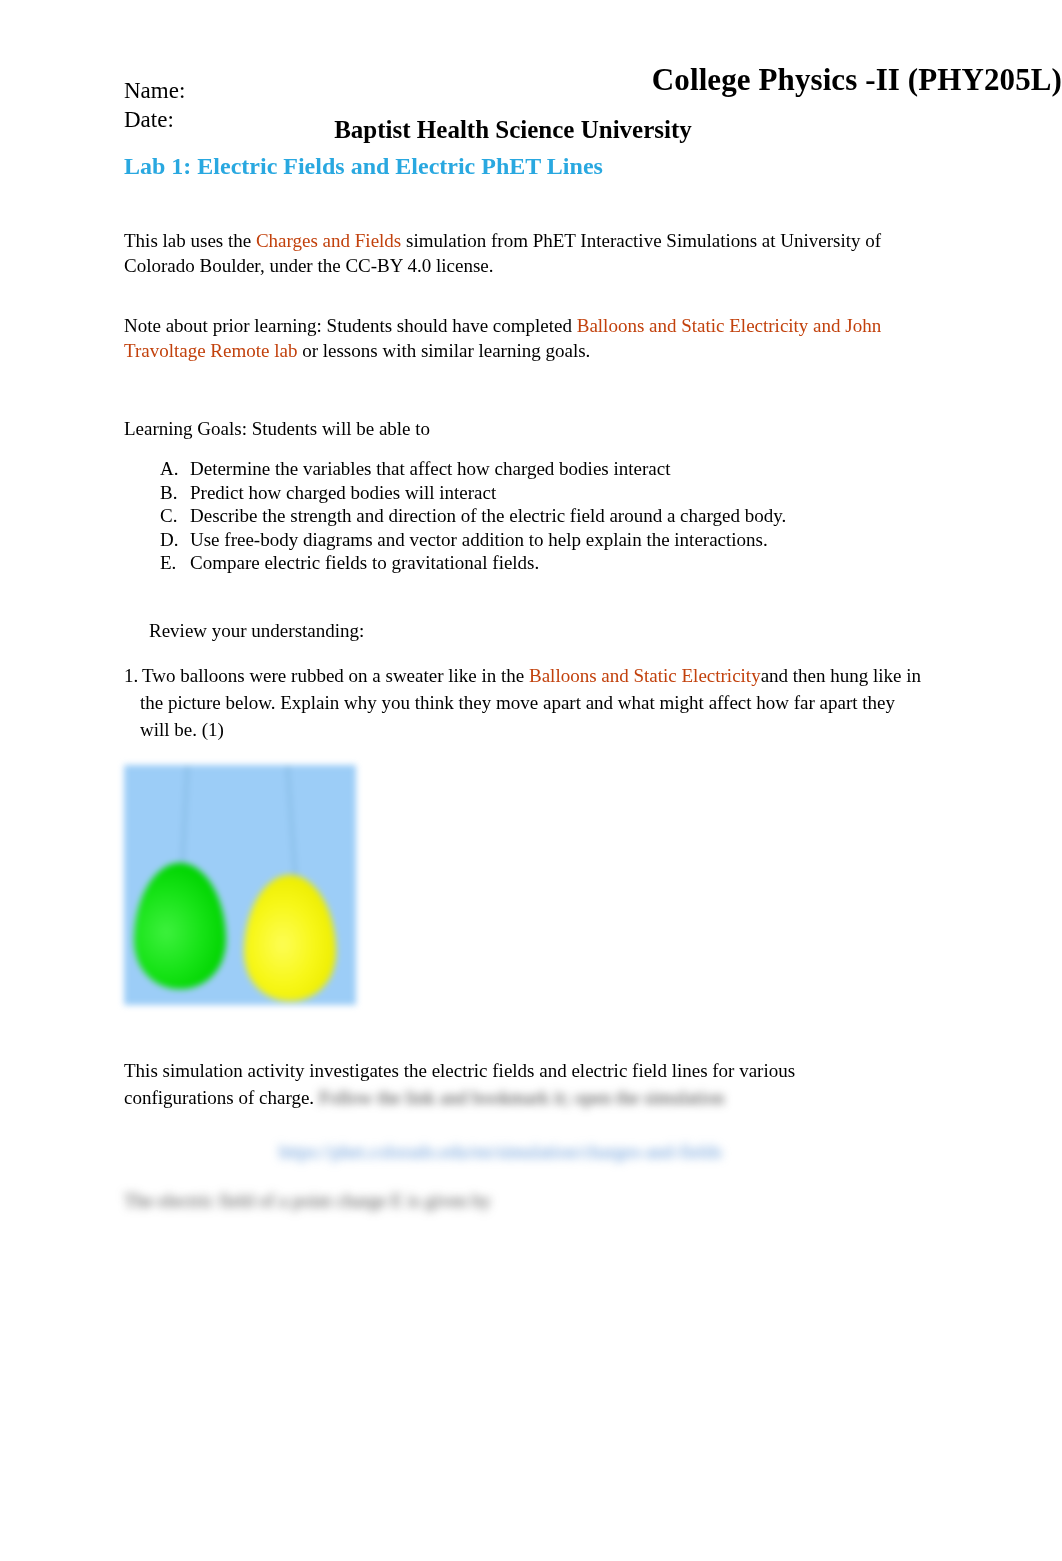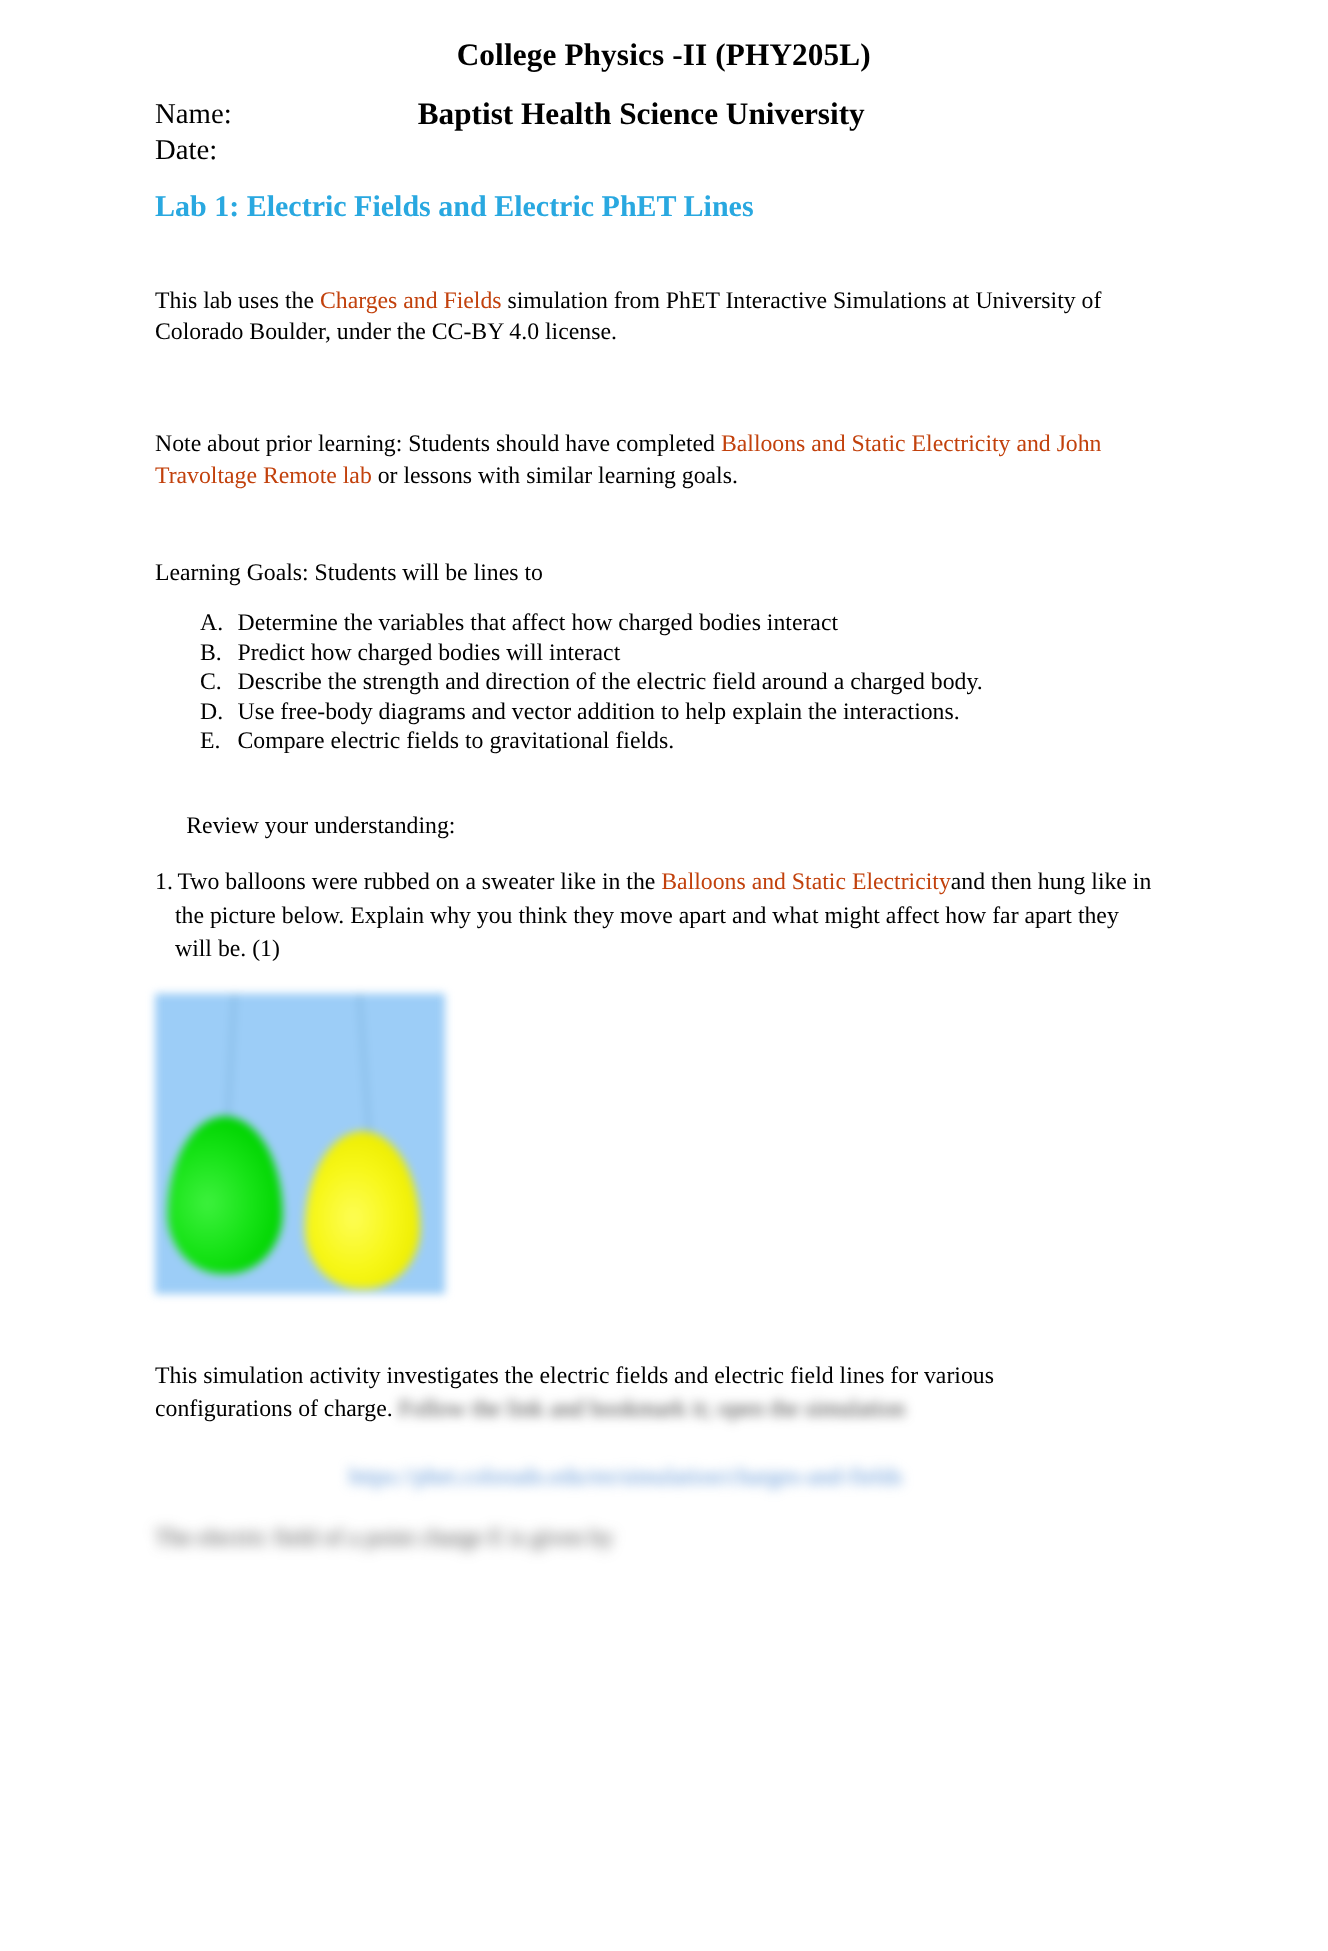--- a/index.html
+++ b/index.html
@@ -18,25 +18,25 @@
 
   .page {
     position: relative;
     width: 1062px;
     height: 1561px;
     box-sizing: border-box;
   }
 
   
   .doc-title {
-    text-align: center;
-    font-size: 25px;
+    text-align: right;
+    font-size: 31px;
     line-height: 1.0;
     margin: 0;
-    padding-top: 32px;
+    padding-top: 64px;
     letter-spacing: 0.1px;
   }
   .doc-subtitle {
     text-align: center;
     font-size: 25px;
     line-height: 1.0;
     margin: 0;
     padding-top: 22px;
     padding-right: 36px;
   }
@@ -65,21 +65,21 @@
   }
 
   .para {
     font-size: 19px;
     line-height: 25px;
     margin: 0;
     text-align: left;
   }
 
   .p-lab-uses  { margin-top: 47px; }
-  .p-note      { margin-top: 65px; }
+  .p-note      { margin-top: 35px; }
   .p-goals     { margin-top: 53px; }
 
   a.link, .link {
     color: #c2410c;
     text-decoration: none;
   }
 
   
   ol.goals {
     margin: 0;
@@ -220,21 +220,21 @@
     <p class="name-line">Name:</p>
 
     <p class="date-line">Date:</p>
 
     <h3 class="lab-heading">Lab 1: Electric Fields and Electric PhET Lines</h3>
 
     <p class="para p-lab-uses"><span>This lab uses the </span><span class="link">Charges and Fields</span><span> simulation from PhET Interactive Simulations at University of Colorado Boulder, under the CC-BY 4.0 license.</span></p>
 
     <p class="para p-note"><span>Note about prior learning:  Students should have completed  </span><span class="link">Balloons and Static Electricity and John Travoltage Remote lab</span><span> or lessons with similar learning goals.</span></p>
 
-    <p class="para p-goals">Learning Goals: Students will be lines to</p>
+    <p class="para p-goals">Learning Goals: Students will be able to</p>
 
     <ol class="goals">
       <li>
         <span class="marker">A.</span>
         <span>Determine the variables that affect how charged bodies interact</span>
       </li>
       <li>
         <span class="marker">B.</span>
         <span>Predict how charged bodies will interact</span>
       </li>

